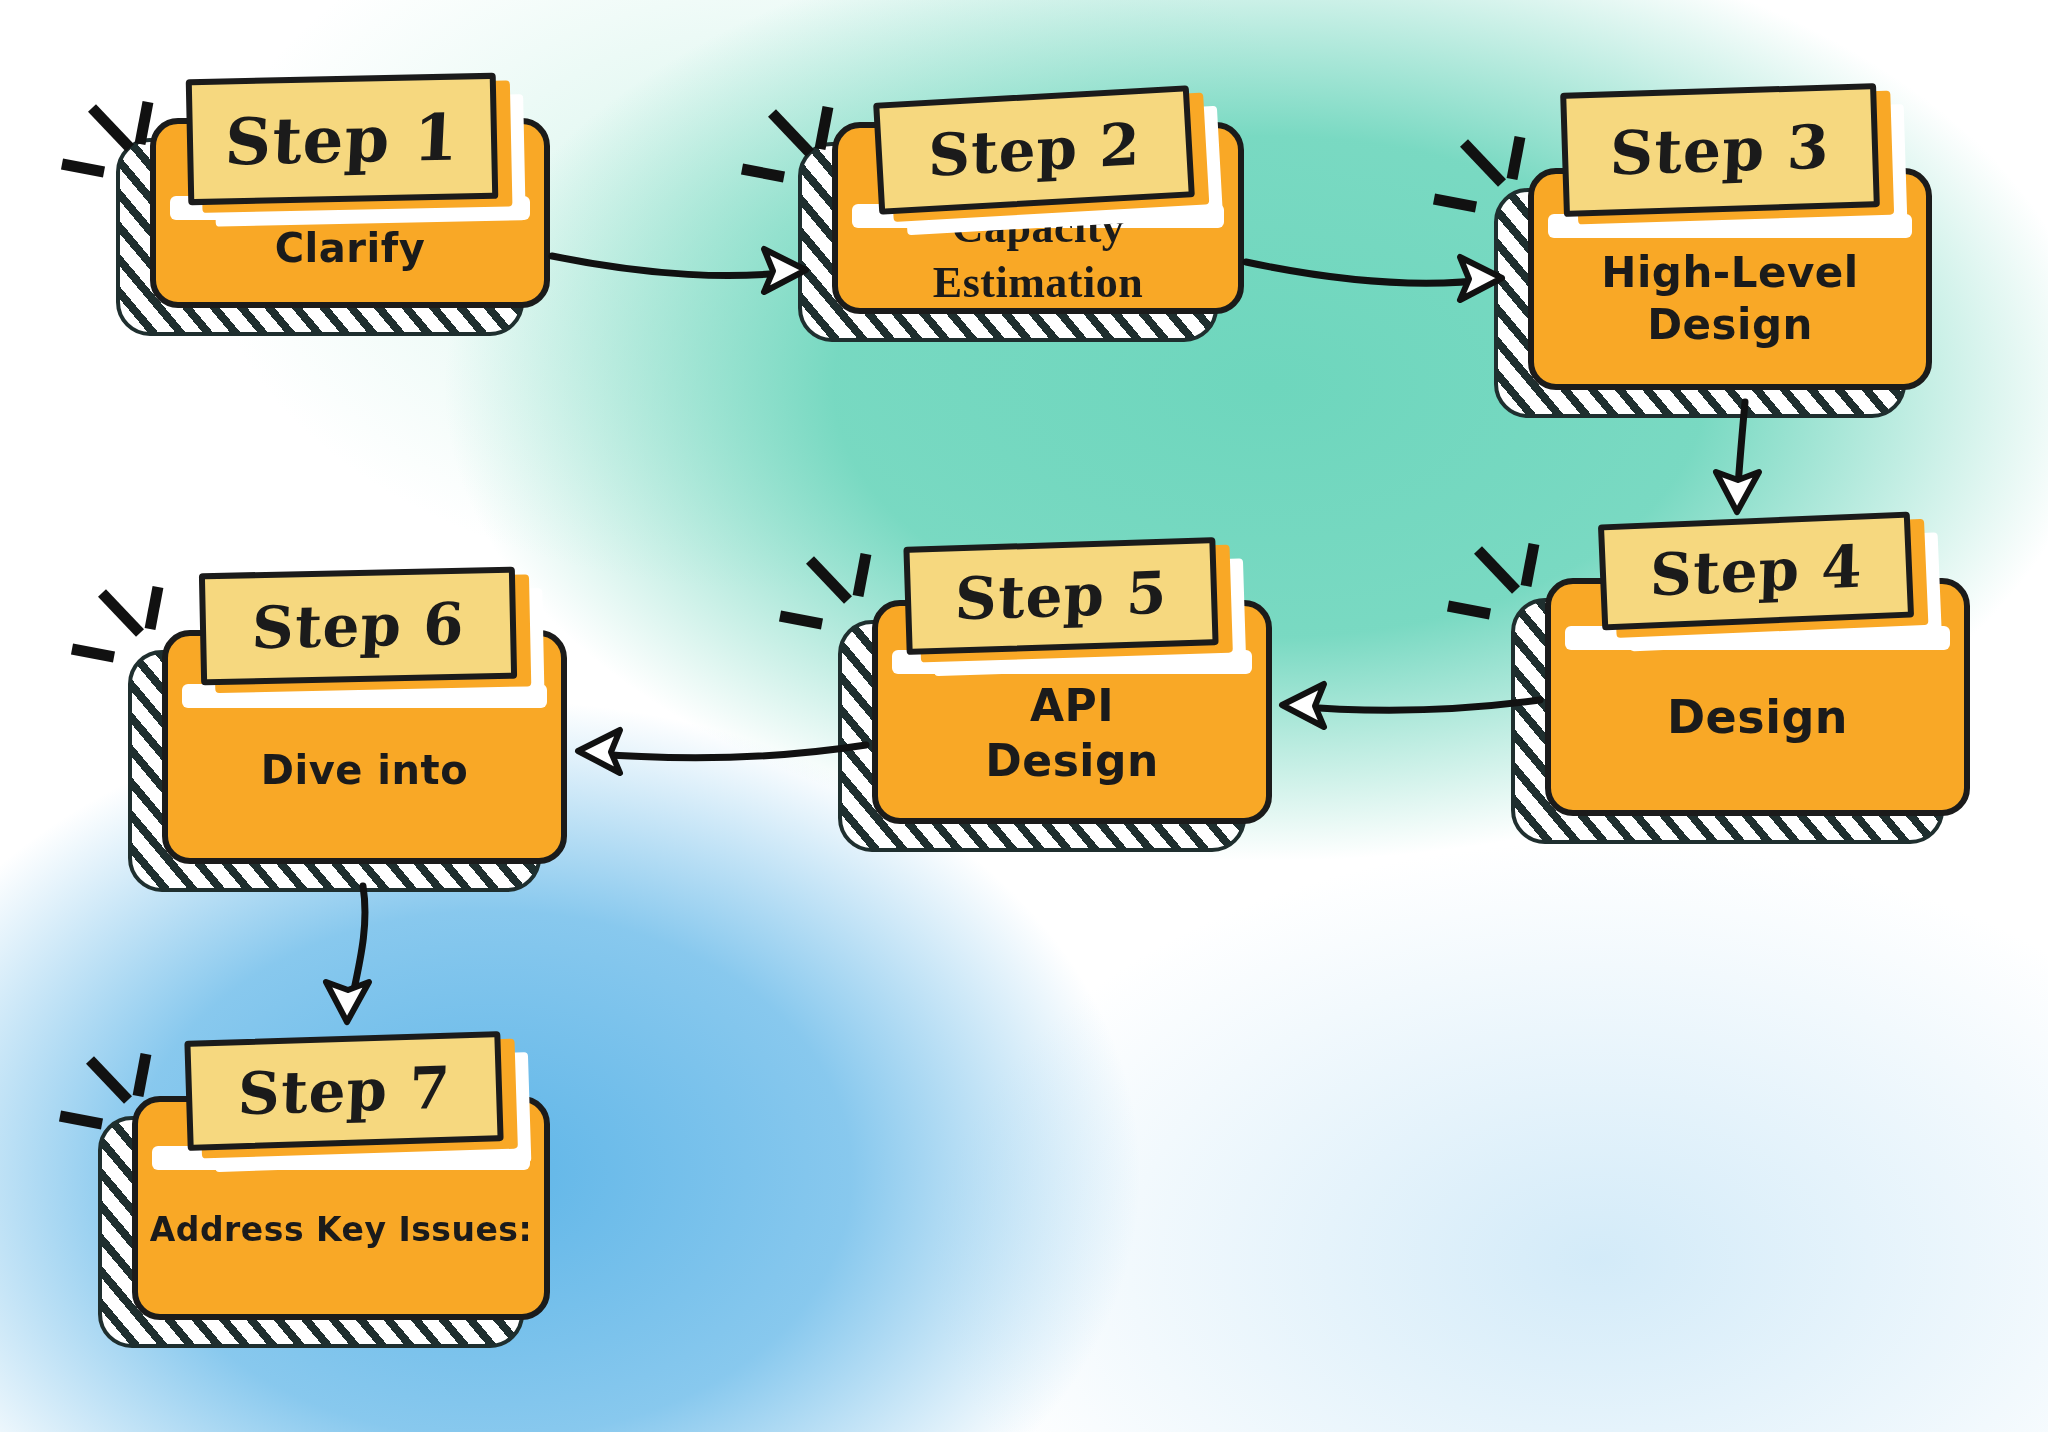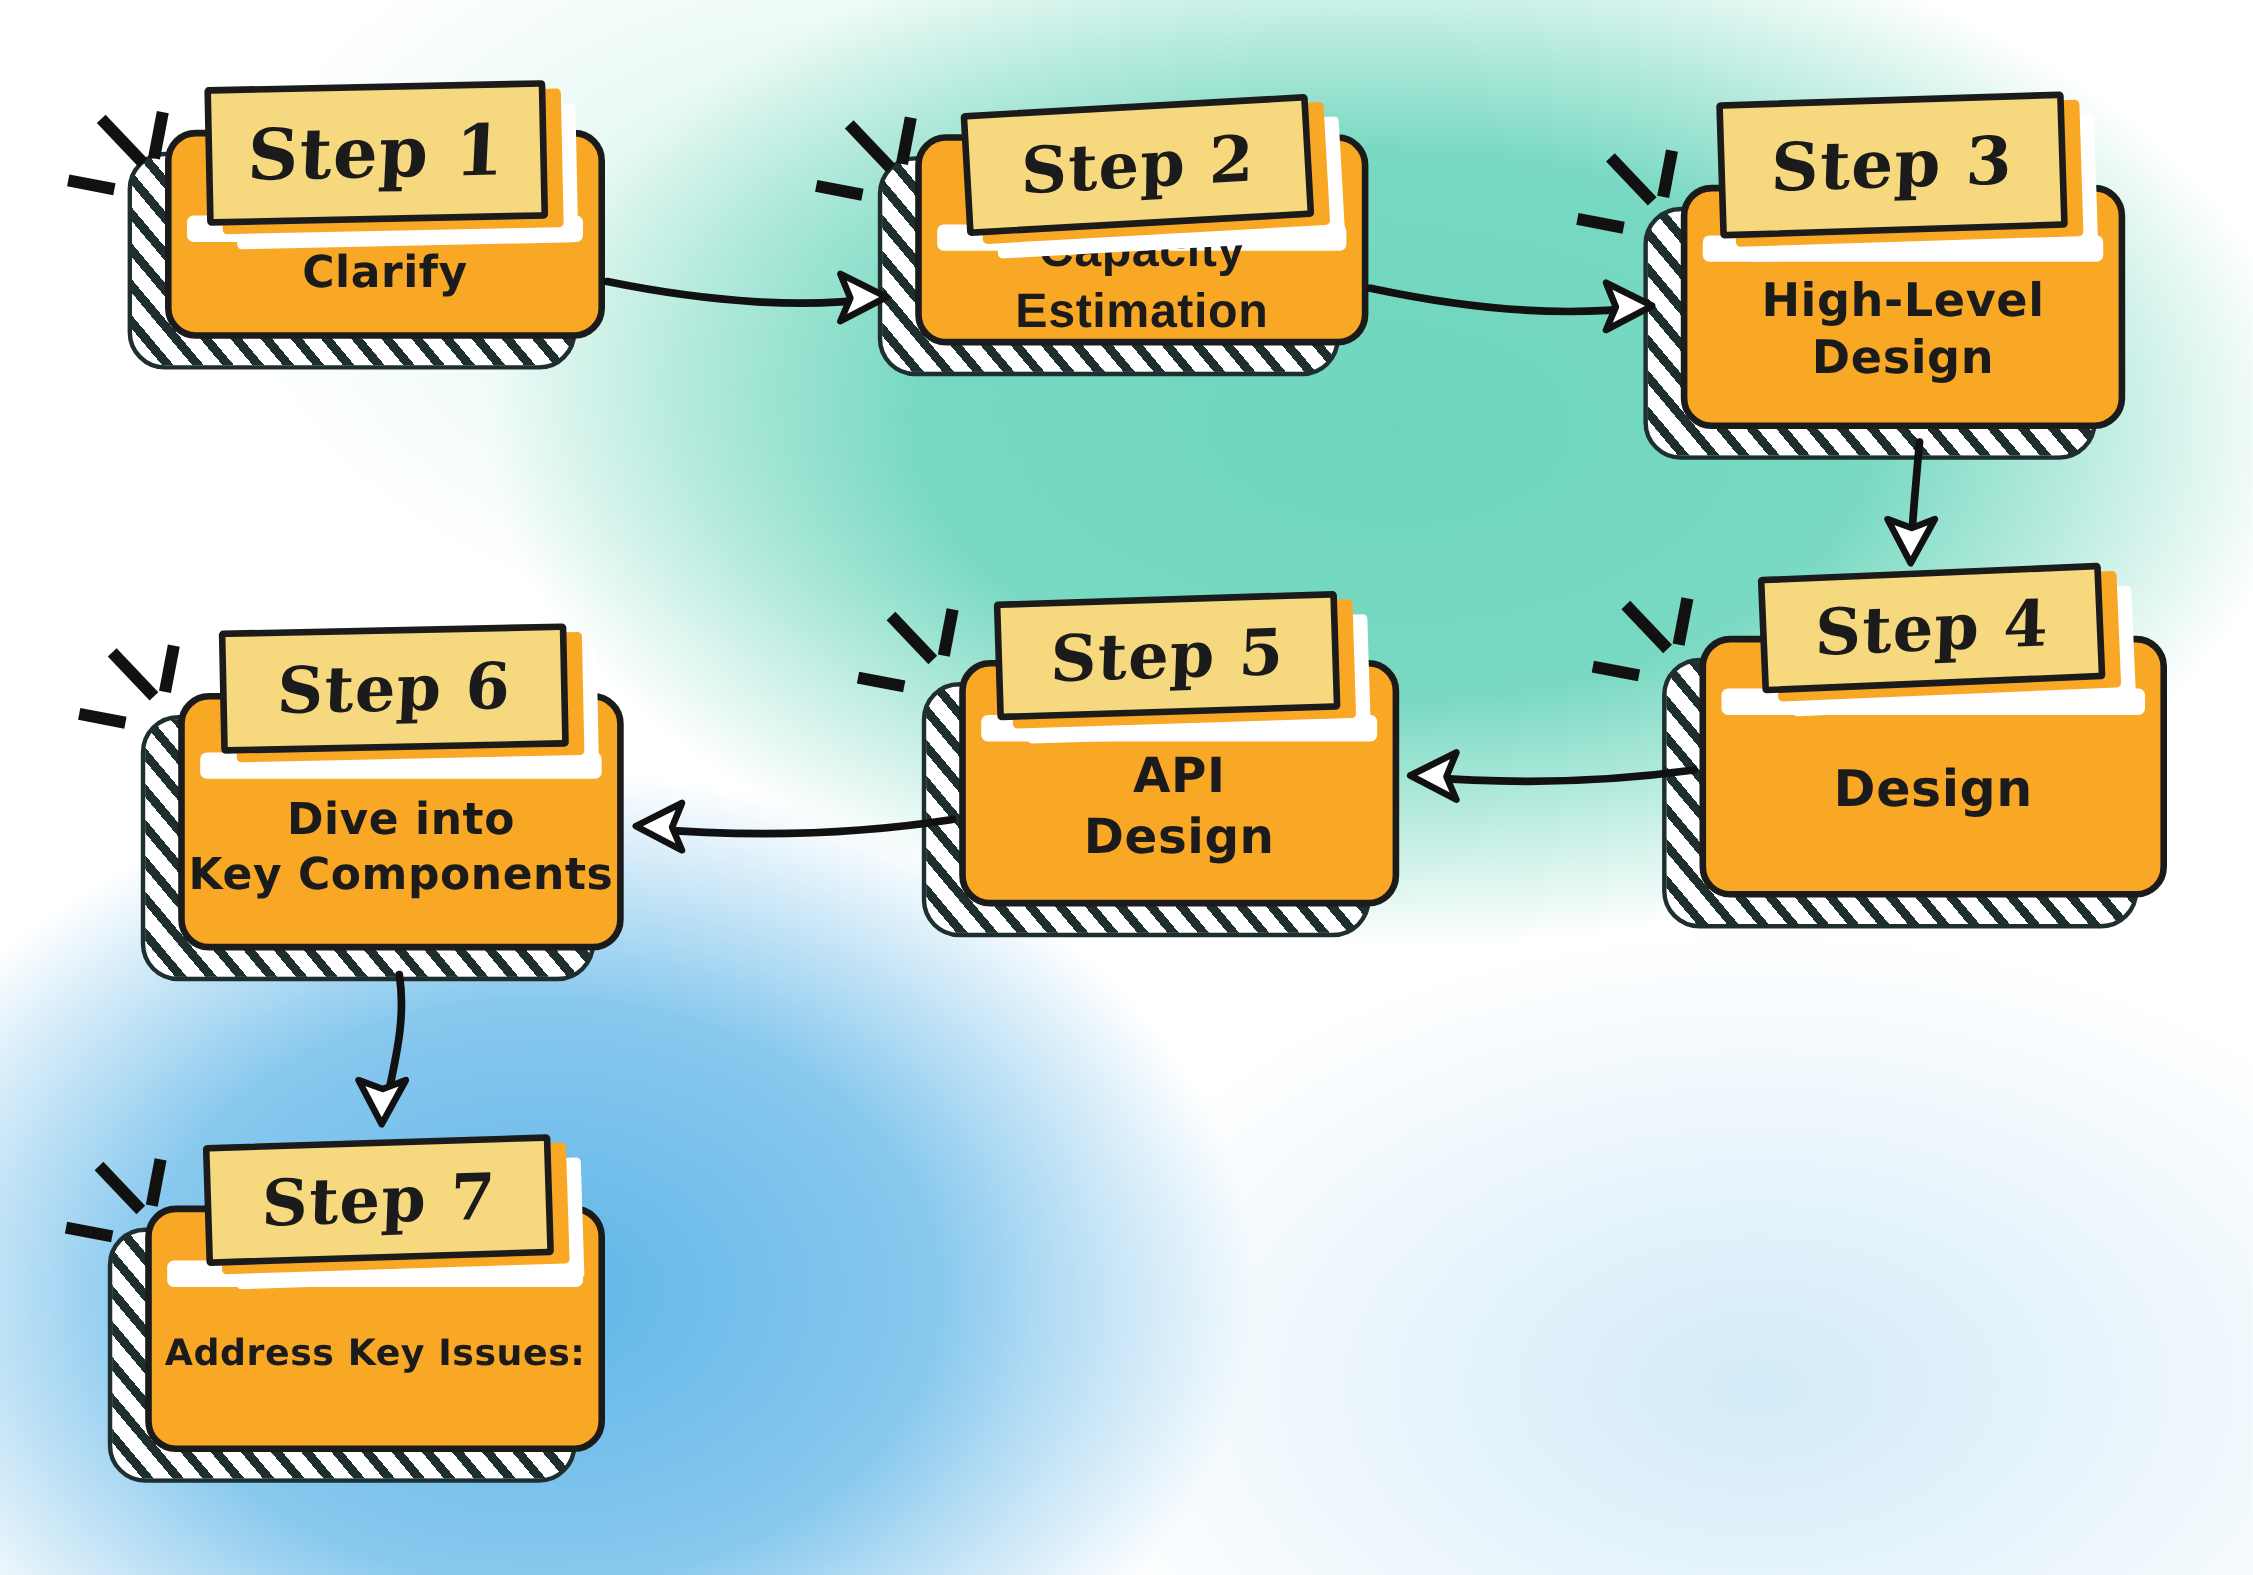--- a/index.html
+++ b/index.html
@@ -46,21 +46,21 @@
     display:flex; flex-direction:column;
     align-items:center; justify-content:center;
     padding-top:var(--band);
     font-size:var(--fs,40px);
     font-weight:bold;
     color:var(--c-text,#1B1B1B);
     text-align:center;
     letter-spacing:.5px;
   }
   .title span{display:block;line-height:1.24;text-align:center;}
-  .title.serif{font-family:Liberation Sans, sans-serif;}
+  .title.serif{font-family:Liberation Serif, serif;}
   .banner{
     position:absolute;
     left:var(--nx); top:var(--ny);
     width:var(--nw); height:var(--nh);
     background:var(--c-banner,#F6D87F);
     border:6px solid var(--c-outline,#1B1B1B);
     border-radius:4px;
     box-sizing:border-box;
     transform:rotate(var(--rot,-2deg));
     box-shadow:14px 8px 0 var(--c-box,#F9A826), 27px 22px 0 #ffffff;
@@ -150,21 +150,20 @@
       <span class="banner-text">Step 5</span>
     </div>
   </div>
 
   <div class="step-group" style="--bx:162px;--by:630px;--bw:405px;--bh:234px;--nx:200px;--ny:570px;--nw:316px;--nh:112px;--rot:-1.2deg;--band:48px;--fs:40px;--nfs:58px;">
     <div class="hatch"></div>
     <div class="box">
       <div class="band"></div>
       <div class="title">
         <span>Dive into</span>
-        <span>Key Components</span>
       </div>
     </div>
     <div class="banner">
       <span class="banner-text">Step 6</span>
     </div>
   </div>
 
   <div class="step-group" style="--bx:132px;--by:1096px;--bw:418px;--bh:224px;--nx:186px;--ny:1036px;--nw:316px;--nh:110px;--rot:-1.8deg;--band:44px;--fs:33px;--nfs:58px;">
     <div class="hatch"></div>
     <div class="box">

